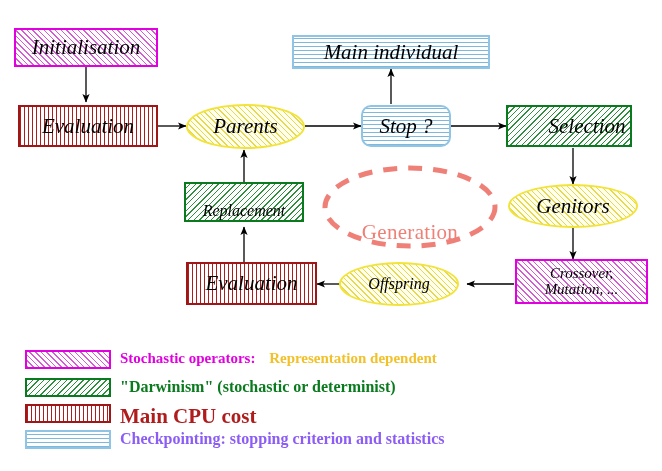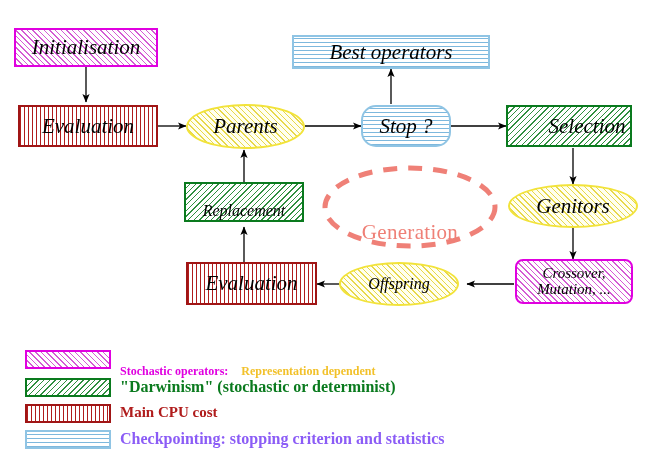--- a/index.html
+++ b/index.html
@@ -68,21 +68,21 @@
   
   .ellipse-yellow {
     border-radius: 50%;
     background-color: #ffffff;
     background-image: repeating-linear-gradient(45deg,
         #e8d84a 0px, #e8d84a 1px, #fffff0 1px, #fffff0 4px);
     border: 2px solid #f2e33a;
   }
 
   .rounded {
-    border-radius: 15px;
+    border-radius: 10px;
   }
 
   
   .legend-swatch {
     position: absolute;
     box-sizing: border-box;
   }
   .legend-text {
     position: absolute;
     font-family: "Liberation Serif", "DejaVu Serif", serif;
@@ -146,63 +146,63 @@
 
   <div class="node ellipse-yellow" style="left:186px; top:104px; width:119px; height:45px; font-size:21px;">
     <span class="node-label">Parents</span>
   </div>
 
   <div class="node fill-blue rounded" style="left:361px; top:105px; width:90px; height:42px; font-size:21px;">
     <span class="node-label">Stop ?</span>
   </div>
 
   <div class="node fill-blue" style="left:292px; top:35px; width:198px; height:34px; font-size:21px;">
-    <span class="node-label">Best operators</span>
+    <span class="node-label">Main individual</span>
   </div>
 
   <div class="node fill-green" style="left:506px; top:105px; width:126px; height:42px; font-size:21px;padding-left:36px;">
     <span class="node-label">Selection</span>
   </div>
 
   <div class="node ellipse-yellow" style="left:508px; top:184px; width:130px; height:44px; font-size:21px;">
     <span class="node-label">Genitors</span>
   </div>
 
-  <div class="node fill-magenta" style="left:515px; top:259px; width:118px; height:45px; font-size:15px;border-radius:8px;">
+  <div class="node fill-magenta" style="left:515px; top:259px; width:133px; height:45px; font-size:15px;">
     <span class="node-label">Crossover,
 Mutation, ...</span>
   </div>
 
   <div class="node ellipse-yellow" style="left:339px; top:262px; width:120px; height:44px; font-size:16px;">
     <span class="node-label">Offspring</span>
   </div>
 
   <div class="node fill-red" style="left:186px; top:262px; width:131px; height:43px; font-size:21px;">
     <span class="node-label">Evaluation</span>
   </div>
 
   <div class="node fill-green" style="left:184px; top:182px; width:120px; height:40px; font-size:16px;align-items:flex-end;">
     <span class="node-label">Replacement</span>
   </div>
 
   <div id="gen-label" style="left:350px; top:196px; width:120px; text-align:center;margin-top:24px;">Generation</div>
 
   <div class="legend-swatch fill-magenta" style="left:25px; top:350px; width:86px; height:19px;"></div>
-  <div class="legend-text" style="left:120px; top:364px; font-size:12px; color:#e000e0;">
+  <div class="legend-text" style="left:120px; top:350px; font-size:15px; color:#e000e0;">
     <span>Stochastic operators:</span>
     <span class="t2" style="color:#f2c12a; margin-left:10px;">Representation dependent</span>
   </div>
 
   <div class="legend-swatch fill-green" style="left:25px; top:378px; width:86px; height:19px;"></div>
   <div class="legend-text" style="left:120px; top:378px; font-size:16px; color:#0a7a1e;">
     <span>"Darwinism" (stochastic or determinist)</span>
   </div>
 
   <div class="legend-swatch fill-red" style="left:25px; top:404px; width:86px; height:19px;"></div>
-  <div class="legend-text" style="left:120px; top:404px; font-size:15px; color:#b01c1c;">
+  <div class="legend-text" style="left:120px; top:404px; font-size:21px; color:#b01c1c;">
     <span>Main CPU cost</span>
   </div>
 
   <div class="legend-swatch fill-blue" style="left:25px; top:430px; width:86px; height:19px;"></div>
   <div class="legend-text" style="left:120px; top:430px; font-size:16px; color:#8b5cf6;">
     <span>Checkpointing: stopping criterion and statistics</span>
   </div>
 
 </div>
 

